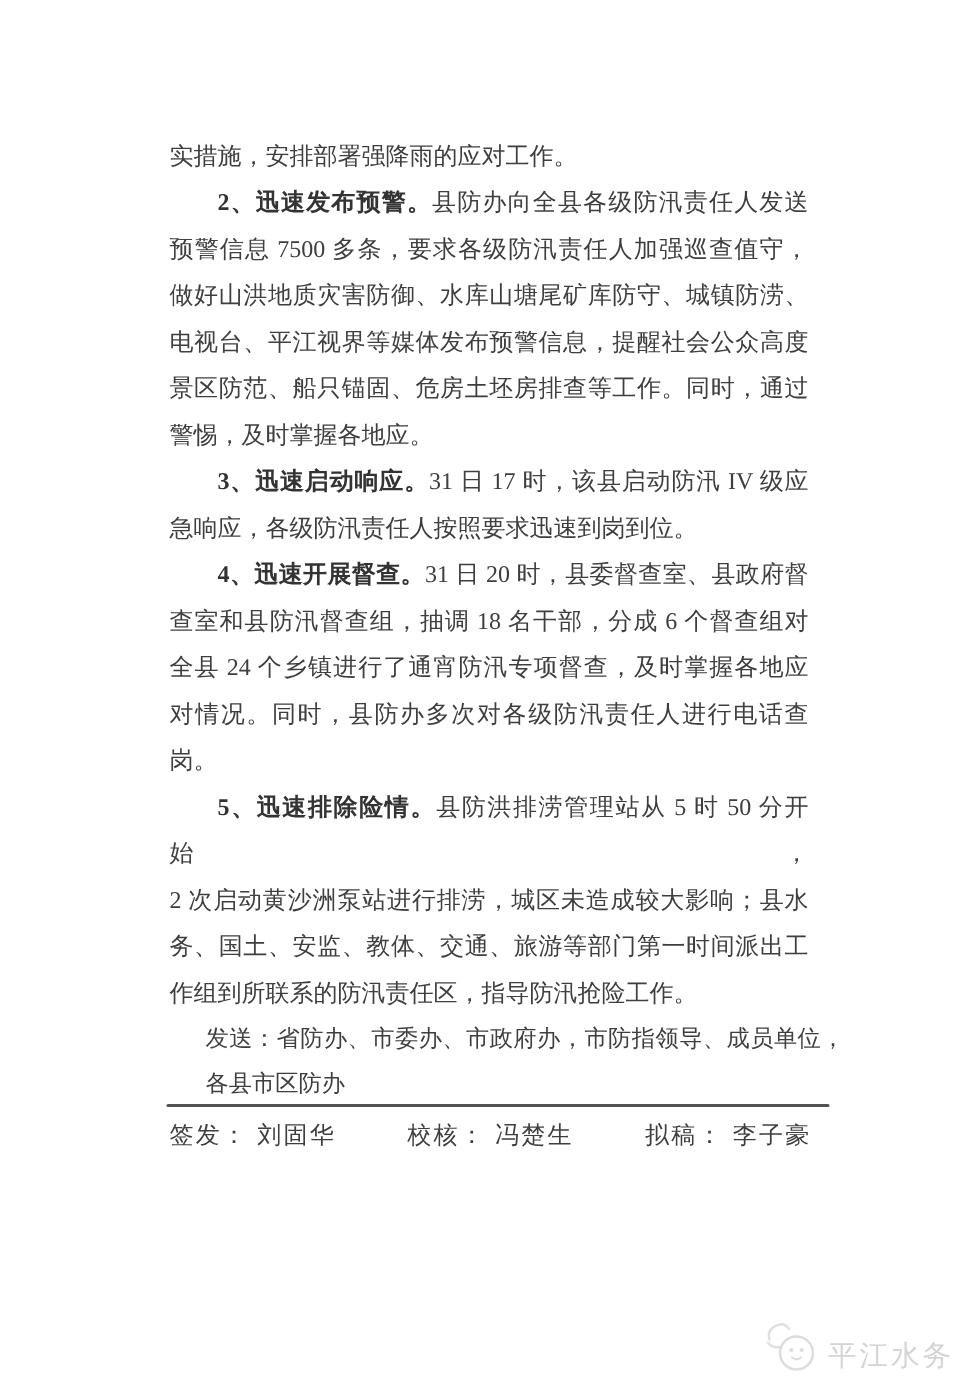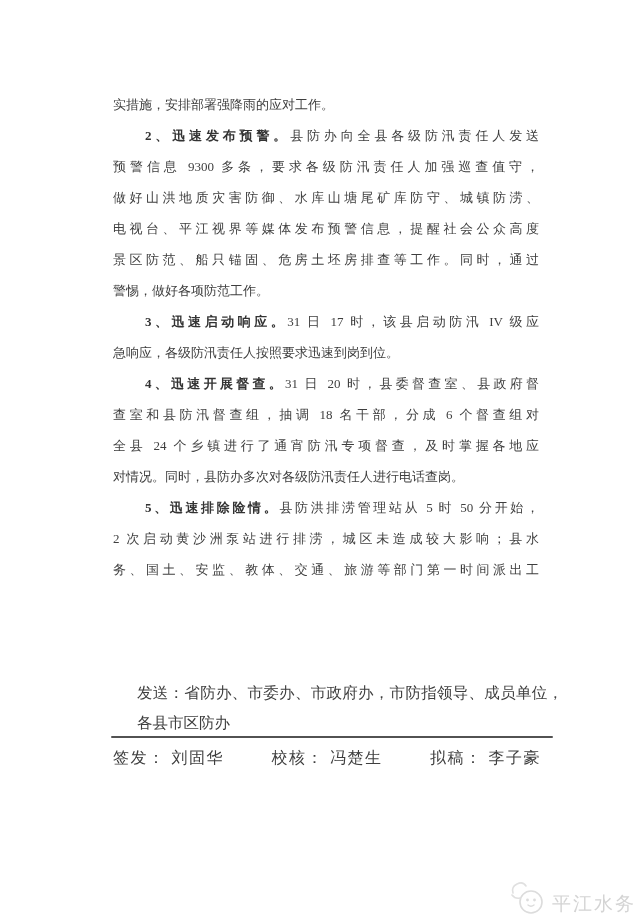--- a/index.html
+++ b/index.html
@@ -10,21 +10,21 @@
     background: #ffffff;
     overflow: hidden;
     font-family: "Liberation Serif", "DejaVu Serif", serif;
     color: #3e3e3e;
   }
   .doc-body {
     position: absolute;
     left: 113px;
     top: 89px;
     width: 426px;
-    font-size: 13px;
+    font-size: 16px;
     line-height: 31px;
   }
   .line {
     text-align: justify;
     text-align-last: justify;
   }
   .line.end { text-align-last: auto; }
   .line.ind { text-indent: 32px; }
   .line b { font-weight: 700; color: #333333; }
   .distribution {
@@ -73,34 +73,35 @@
   .watermark svg { display: block; }
 </style>
 </head>
 <body>
 
 <div class="page">
 
   <div class="doc-body" id="bodyLines">
       <div class="line end">实措施，安排部署强降雨的应对工作。</div>
       <div class="line ind"><b>2、迅速发布预警。</b>县防办向全县各级防汛责任人发送</div>
-      <div class="line">预警信息 9300 多条，要求各级防汛责任人加强巡查值守，</div>
+      <div class="line">预警信息 7500 多条，要求各级防汛责任人加强巡查值守，</div>
       <div class="line">做好山洪地质灾害防御、水库山塘尾矿库防守、城镇防涝、</div>
       <div class="line">电视台、平江视界等媒体发布预警信息，提醒社会公众高度</div>
       <div class="line">景区防范、船只锚固、危房土坯房排查等工作。同时，通过</div>
-      <div class="line end">警惕，做好各项防范工作。</div>
+      <div class="line end">警惕，及时掌握各地应。</div>
       <div class="line ind"><b>3、迅速启动响应。</b>31 日 17 时，该县启动防汛 IV 级应</div>
       <div class="line end">急响应，各级防汛责任人按照要求迅速到岗到位。</div>
       <div class="line ind"><b>4、迅速开展督查。</b>31 日 20 时，县委督查室、县政府督</div>
       <div class="line">查室和县防汛督查组，抽调 18 名干部，分成 6 个督查组对</div>
       <div class="line">全县 24 个乡镇进行了通宵防汛专项督查，及时掌握各地应</div>
       <div class="line end">对情况。同时，县防办多次对各级防汛责任人进行电话查岗。</div>
       <div class="line ind"><b>5、迅速排除险情。</b>县防洪排涝管理站从 5 时 50 分开始，</div>
       <div class="line">2 次启动黄沙洲泵站进行排涝，城区未造成较大影响；县水</div>
       <div class="line">务、国土、安监、教体、交通、旅游等部门第一时间派出工</div>
+      <div class="line end">作组到所联系的防汛责任区，指导防汛抢险工作。</div>
     </div>
 
   <div class="distribution">
     <div class="dline1">发送：省防办、市委办、市政府办，市防指领导、成员单位，</div>
     <div class="dline2">各县市区防办</div>
   </div>
 
   <div class="divider"></div>
 
   <div class="signoff">

